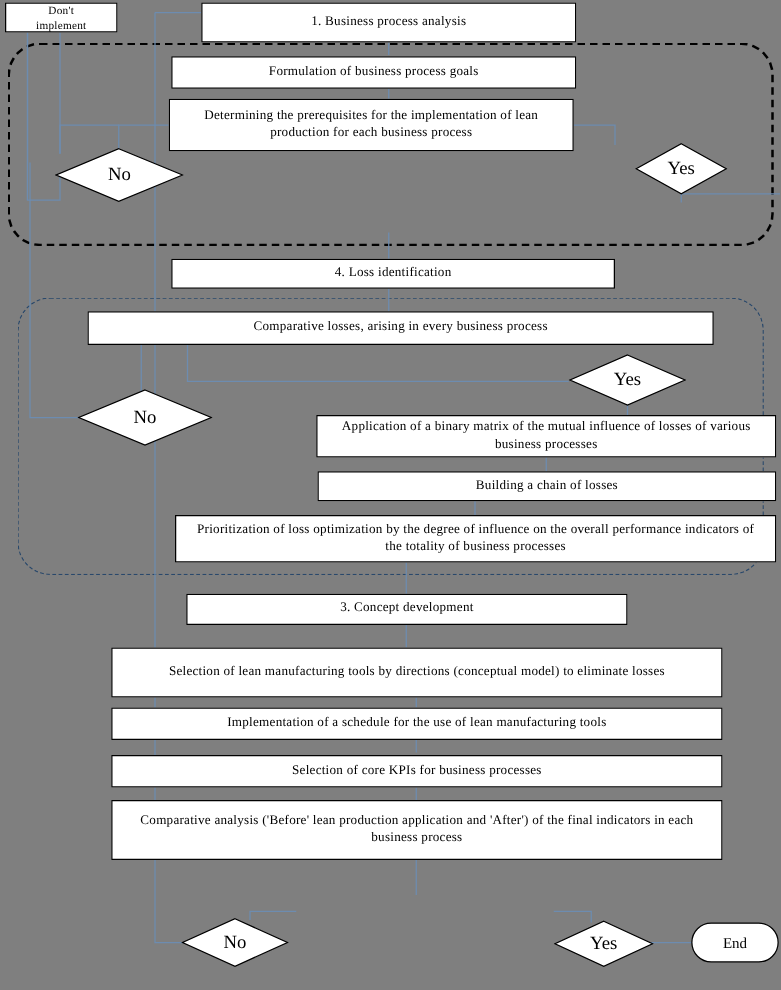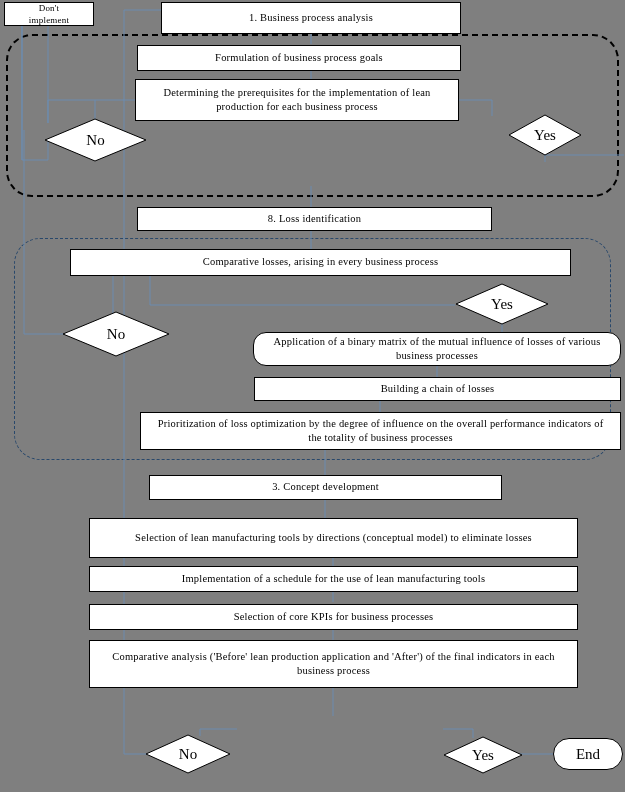--- a/index.html
+++ b/index.html
@@ -53,21 +53,21 @@
   }
   .terminator {
     position: absolute;
     background: #ffffff;
     border: 1px solid #000000;
     border-radius: 18px;
     box-sizing: border-box;
     display: flex;
     align-items: center;
     justify-content: center;
-    font-size: 15px;
+    font-size: 12px;
   }
   svg.lines {
     position: absolute;
     left: 0; top: 0;
     width: 625px;
     height: 792px;
     pointer-events: none;
   }
   .grp {
     position: absolute;
@@ -147,25 +147,25 @@
 
   <div class="box" style="left:4px; top:2px; width:90px; height:24px; font-size:9px;">Don't implement</div>
 
   <div class="box" style="left:161px; top:2px; width:300px; height:32px;">1. Business process analysis</div>
 
   <div class="box" style="left:137px; top:45px; width:324px; height:26px;">Formulation of business process goals</div>
 
   <div class="box" style="left:135px; top:79px; width:324px; height:42px;">Determining the prerequisites for the implementation of lean production for each business process</div>
 
 
-  <div class="box" style="left:137px; top:207px; width:355px; height:24px;">8. Loss identification</div>
+  <div class="box" style="left:137px; top:207px; width:355px; height:24px;">4. Loss identification</div>
 
   <div class="box" style="left:70px; top:249px; width:501px; height:27px;">Comparative losses, arising in every business process</div>
 
-  <div class="box" style="left:253px; top:332px; width:368px; height:34px;border-radius:13px;">Application of a binary matrix of the mutual influence of losses of various business processes</div>
+  <div class="box" style="left:253px; top:332px; width:368px; height:34px;">Application of a binary matrix of the mutual influence of losses of various business processes</div>
 
   <div class="box" style="left:254px; top:377px; width:367px; height:24px;">Building a chain of losses</div>
 
   <div class="box" style="left:140px; top:412px; width:481px; height:38px;">Prioritization of loss optimization by the degree of influence on the overall performance indicators of the totality of business processes</div>
 
   <div class="box" style="left:149px; top:475px; width:353px; height:25px;">3. Concept development</div>
 
   <div class="box" style="left:89px; top:518px; width:489px; height:40px;">Selection of lean manufacturing tools by directions (conceptual model) to eliminate losses</div>
 
   <div class="box" style="left:89px; top:566px; width:489px; height:26px;">Implementation of a schedule for the use of lean manufacturing tools</div>

